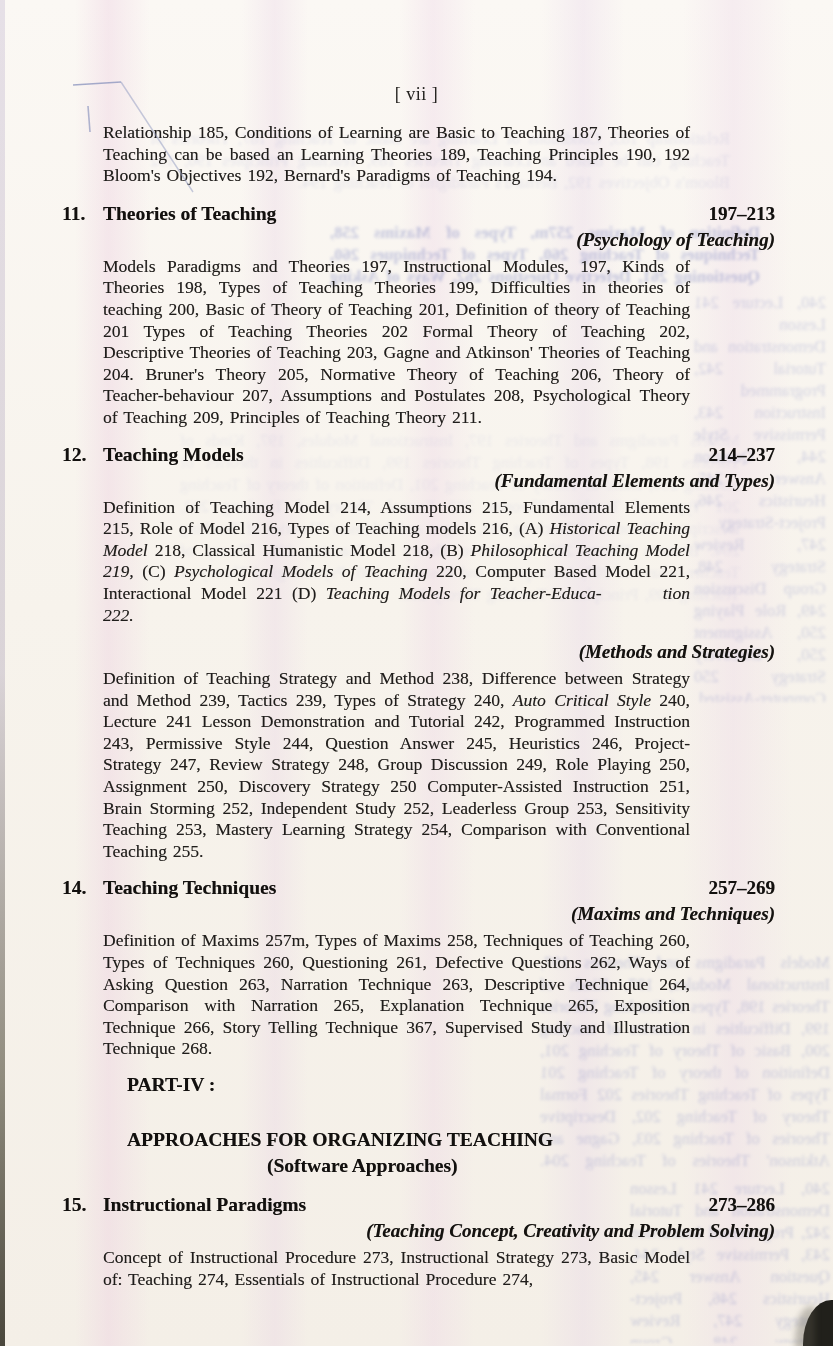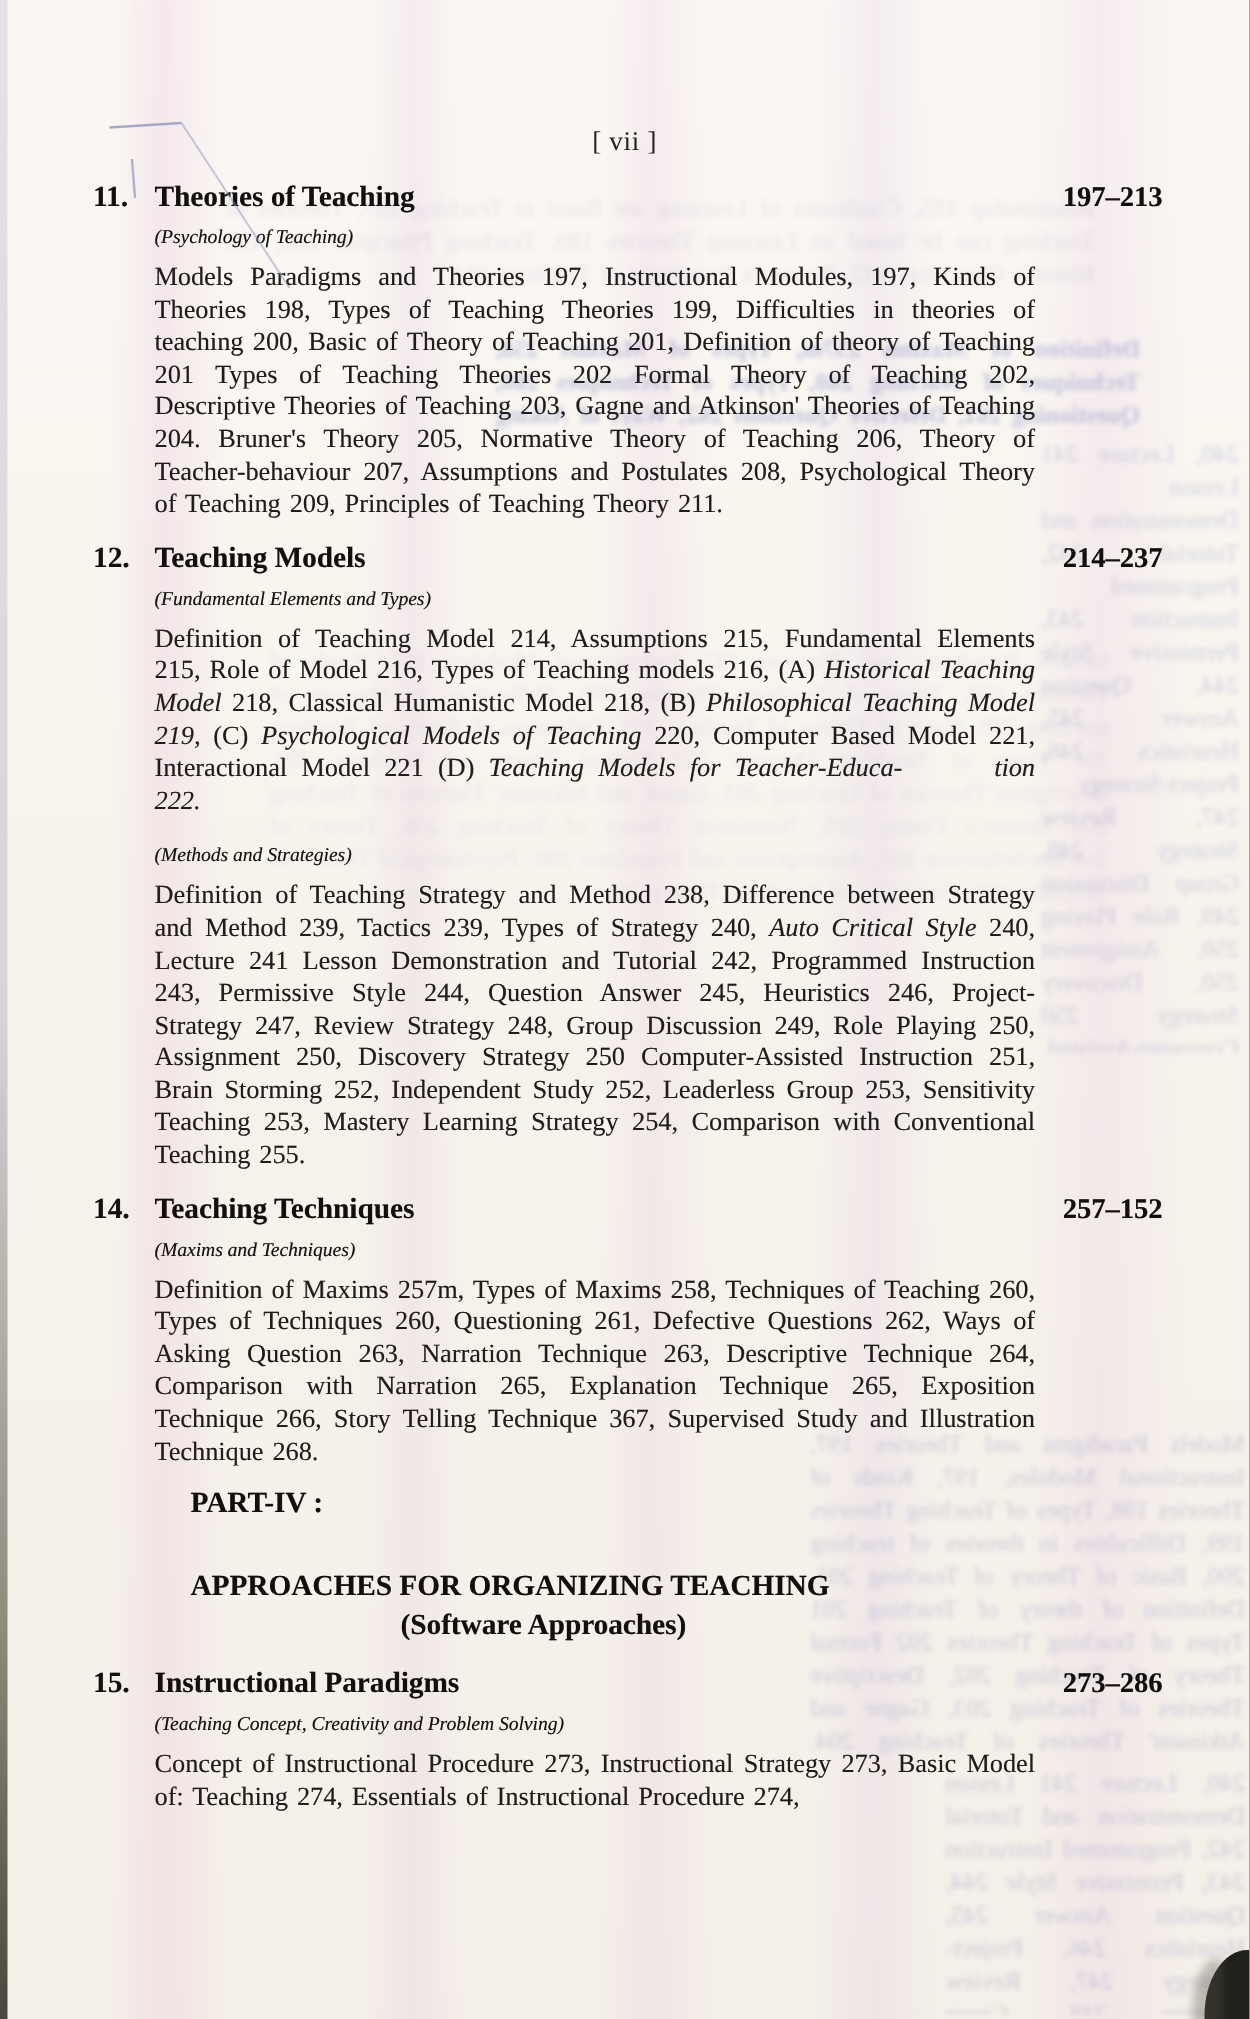--- a/index.html
+++ b/index.html
@@ -71,22 +71,23 @@
     display:flex;align-items:flex-end;
     margin:0 58px 0 62px;
     font-weight:bold;font-size:19.5px;line-height:25px;color:#12100e;
     text-shadow:.2px .2px .3px rgba(20,18,15,.5);
   }
   .entry-head .num{width:41px;flex:none;}
   .entry-head .title{flex:1;}
   .entry-head .pages{flex:none;font-size:19px;}
   .subtitle{
     margin:1px 58px 0 103px;
-    font-weight:normal;font-style:italic;font-size:13px;line-height:26px;color:#14120f;
+    font-weight:bold;font-style:italic;font-size:19px;line-height:26px;color:#14120f;
     text-shadow:.2px .2px .3px rgba(20,18,15,.5);
+    text-align:right;
   }
   .entry-body{margin:3px 143px 0 103px;}
   .it{font-style:italic;}
   .part-divider{margin:12px 58px 0 127px;color:#12100e;}
   .part-line1{
     display:flex;gap:30px;
     font-weight:bold;font-size:19.5px;line-height:25px;
     text-shadow:.2px .2px .3px rgba(20,18,15,.5);
     flex-direction:column;
   }
@@ -117,20 +118,21 @@
     <path d="M38,15 L86,12" stroke="#8e97bf" stroke-width="1.6" fill="none" opacity="0.8"></path>
     <path d="M86,12 L158,122" stroke="#8e97bf" stroke-width="1.4" fill="none" opacity="0.5"></path>
     <path d="M53,36 L55,62" stroke="#8e97bf" stroke-width="1.6" fill="none" opacity="0.7"></path>
   </svg>
 
   <div class="edge-left"></div>
   <div class="corner-blob"></div>
 
   <div class="content">
     <div class="page-header">[ vii ]</div>
+    <p class="body-text intro">Relationship 185, Conditions of Learning are Basic to Teaching 187, Theories of Teaching can be based an Learning Theories 189, Teaching Principles 190, 192 Bloom's Objectives 192, Bernard's Paradigms of Teaching 194.</p>
 
     <div id="entries-main">
   <div class="entry">
     <div class="entry-head">
       <span class="num">11.</span>
       <span class="title">Theories of Teaching</span>
       <span class="pages">197–213</span>
     </div>
     <div class="subtitle">(Psychology of Teaching)</div>
     <p class="body-text entry-body"><span>Models Paradigms and Theories 197, Instructional Modules, 197, Kinds of Theories 198, Types of Teaching Theories 199, Difficulties in theories of teaching 200, Basic of Theory of Teaching 201, Definition of theory of Teaching 201 Types of Teaching Theories 202 Formal Theory of Teaching 202, Descriptive Theories of Teaching 203, Gagne and Atkinson' Theories of Teaching 204. Bruner's Theory 205, Normative Theory of Teaching 206, Theory of Teacher-behaviour 207, Assumptions and Postulates 208, Psychological Theory of Teaching 209, Principles of Teaching Theory 211.</span></p>
@@ -148,21 +150,21 @@
 
   <div class="entry">
     <div class="subtitle">(Methods and Strategies)</div>
     <p class="body-text entry-body"><span>Definition of Teaching Strategy and Method 238, Difference between Strategy and Method 239, Tactics 239, Types of Strategy 240, </span><span class="it">Auto Critical Style</span><span> 240, Lecture 241 Lesson Demonstration and Tutorial 242, Programmed Instruction 243, Permissive Style 244, Question Answer 245, Heuristics 246, Project-Strategy 247, Review Strategy 248, Group Discussion 249, Role Playing 250, Assignment 250, Discovery Strategy 250 Computer-Assisted Instruction 251, Brain Storming 252, Independent Study 252, Leaderless Group 253, Sensitivity Teaching 253, Mastery Learning Strategy 254, Comparison with Conventional Teaching 255.</span></p>
   </div>
 
   <div class="entry">
     <div class="entry-head">
       <span class="num">14.</span>
       <span class="title">Teaching Techniques</span>
-      <span class="pages">257–152</span>
+      <span class="pages">257–269</span>
     </div>
     <div class="subtitle">(Maxims and Techniques)</div>
     <p class="body-text entry-body"><span>Definition of Maxims 257m, Types of Maxims 258, Techniques of Teaching 260, Types of Techniques 260, Questioning 261, Defective Questions 262, Ways of Asking Question 263, Narration Technique 263, Descriptive Technique 264, Comparison with Narration 265, Explanation Technique 265, Exposition Technique 266, Story Telling Technique 367, Supervised Study and Illustration Technique 268.</span></p>
   </div>
 </div>
 
     <div class="part-divider">
       <div class="part-line1">
         <span>PART-IV :</span>
         <span>APPROACHES FOR ORGANIZING TEACHING</span>

